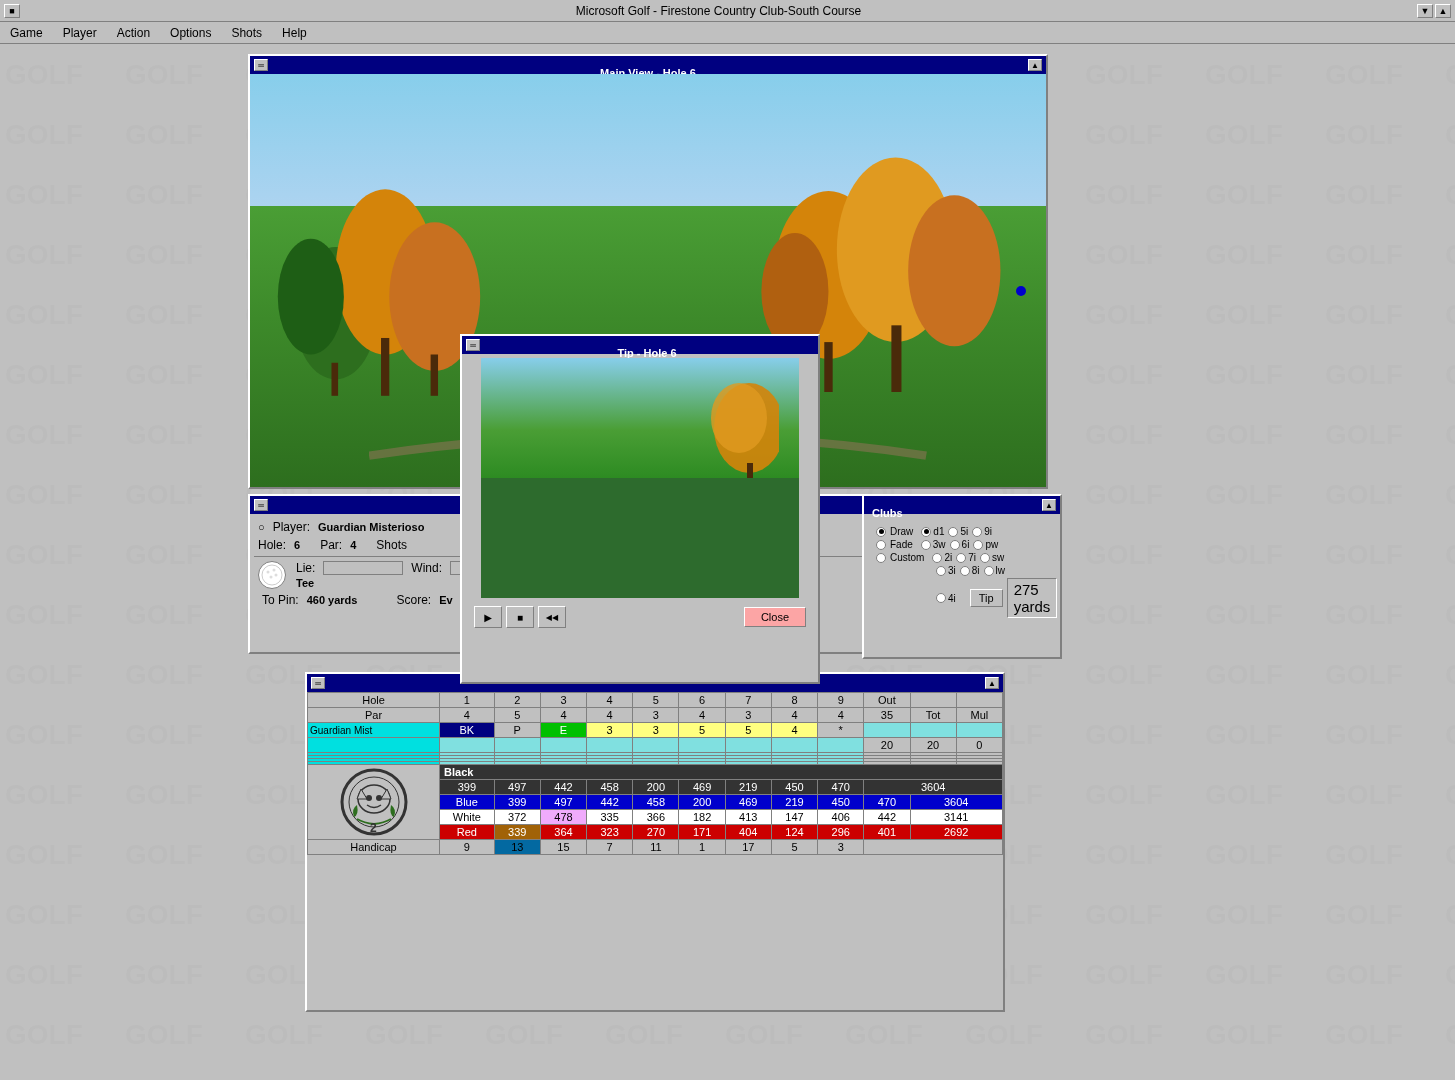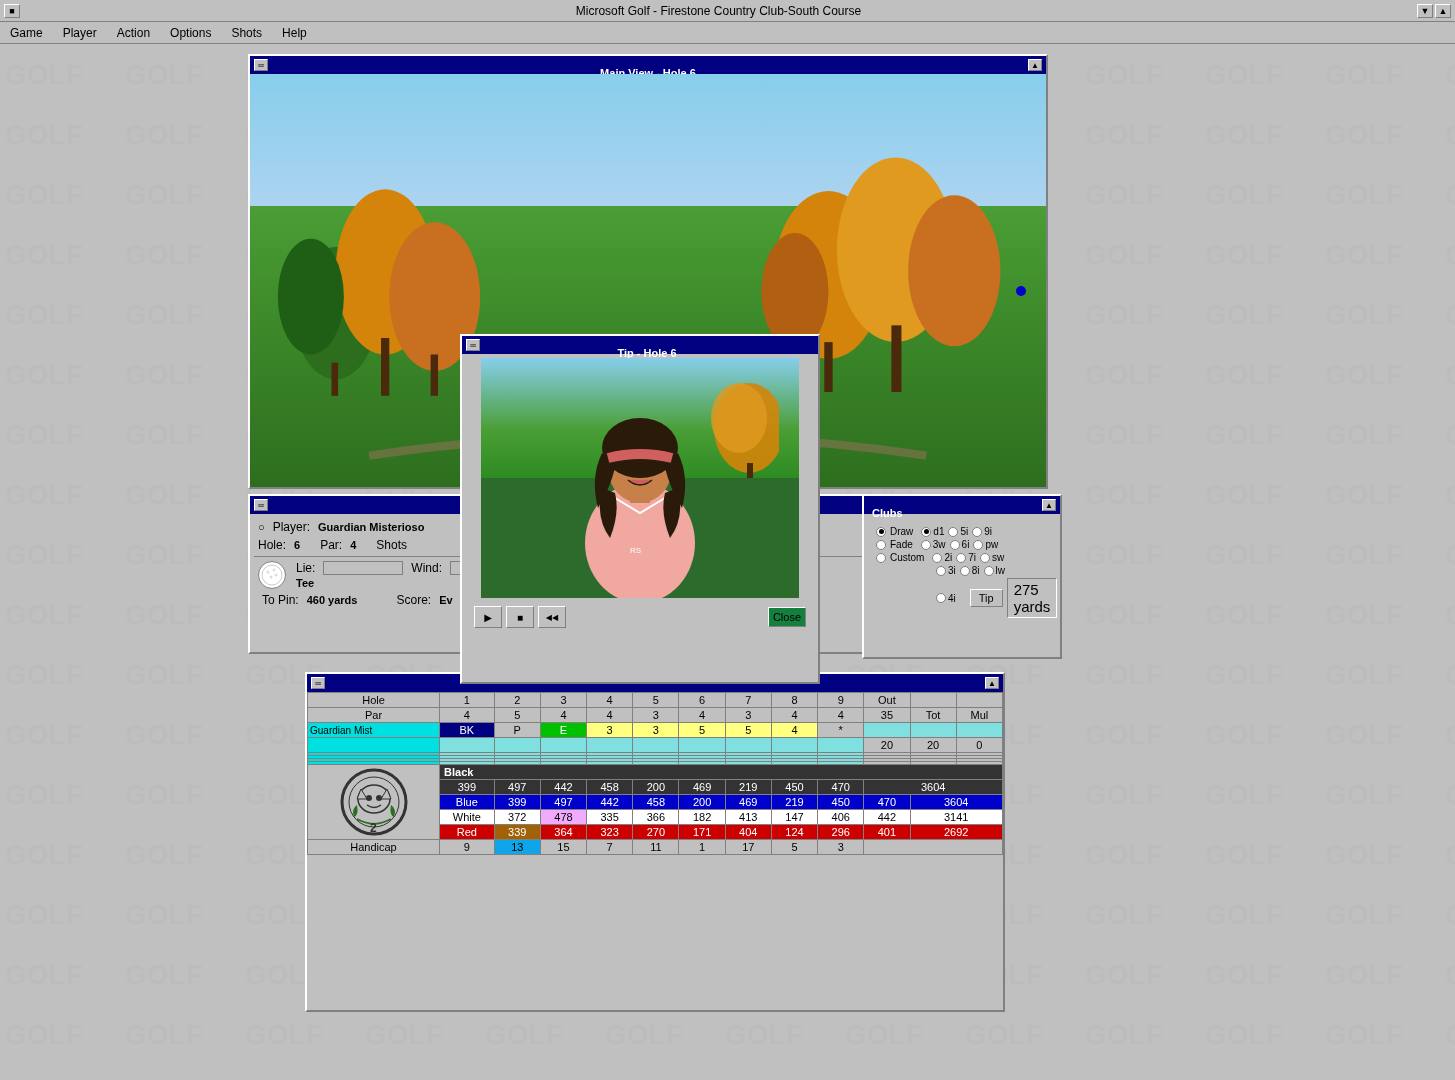--- a/index.html
+++ b/index.html
@@ -323,24 +323,24 @@
       background: #c0c0c0;
       border: 1px solid;
       border-color: #ffffff #808080 #808080 #ffffff;
       display: flex;
       align-items: center;
       justify-content: center;
       cursor: pointer;
       font-size: 10px;
     }
     .close-btn-large {
-      background: #15803d;
+      background: #fca5a5;
       border: 1px solid;
       border-color: #ffffff #808080 #808080 #ffffff;
-      padding: 3px 4px;
+      padding: 3px 16px;
       font-size: 11px;
       cursor: pointer;
     }
     .tip-bg {
       position: absolute;
       top: 0; left: 0; right: 0;
       height: 50%;
       background: linear-gradient(180deg, #87CEEB 0%, #4a9e35 60%, #2d8b22 100%);
     }
 
@@ -793,21 +793,21 @@
             <td style="background:#cc0000;color:white;">171</td>
             <td style="background:#cc0000;color:white;">404</td>
             <td style="background:#cc0000;color:white;">124</td>
             <td style="background:#cc0000;color:white;">296</td>
             <td style="background:#cc0000;color:white;">401</td>
             <td colspan="3" style="background:#cc0000;color:white;">2692</td>
           </tr>
           <tr>
             <td style="background:#c0c0c0;">Handicap</td>
             <td style="background:#c0c0c0;">9</td>
-            <td style="background:#0ea5e9;">13</td>
+            <td style="background:#0369a1;">13</td>
             <td style="background:#c0c0c0;">15</td>
             <td style="background:#c0c0c0;">7</td>
             <td style="background:#c0c0c0;">11</td>
             <td style="background:#c0c0c0;">1</td>
             <td style="background:#c0c0c0;">17</td>
             <td style="background:#c0c0c0;">5</td>
             <td style="background:#c0c0c0;">3</td>
             <td colspan="3" style="background:#c0c0c0;"></td>
           </tr>
         </tbody>
@@ -825,48 +825,20 @@
       <div class="tip-video">
 
         <div class="tip-bg"></div>
 
         <svg style="position:absolute;right:20px;top:20px;z-index:2;" width="80" height="100" viewBox="0 0 80 100">
           <ellipse cx="50" cy="50" rx="35" ry="45" fill="#d4840a" opacity="0.9"></ellipse>
           <ellipse cx="40" cy="40" rx="28" ry="35" fill="#e09a20" opacity="0.8"></ellipse>
           <rect x="48" y="85" width="6" height="15" fill="#4a2a0a"></rect>
         </svg>
 
-        <div style="position:absolute;bottom:0;left:50%;transform:translateX(-50%);width:160px;height:200px;">
-          
-          <svg width="160" height="200" viewBox="0 0 160 200">
-
-            <ellipse cx="80" cy="145" rx="55" ry="60" fill="#f0a8a0"></ellipse>
-
-            <path d="M55,100 L80,115 L105,100" fill="none" stroke="#ffffff" stroke-width="2"></path>
-
-            <rect x="70" y="80" width="20" height="25" fill="#c8804a"></rect>
-
-            <ellipse cx="80" cy="70" rx="32" ry="35" fill="#c8804a"></ellipse>
-
-            <ellipse cx="80" cy="50" rx="38" ry="30" fill="#2a1a0a"></ellipse>
-            <path d="M42,55 Q30,80 38,110 Q50,90 55,70Z" fill="#2a1a0a"></path>
-            <path d="M118,55 Q130,80 122,110 Q110,90 105,70Z" fill="#2a1a0a"></path>
-            <path d="M42,90 Q35,120 50,140 Q60,115 55,95Z" fill="#2a1a0a"></path>
-            <path d="M118,90 Q125,120 110,140 Q100,115 105,95Z" fill="#2a1a0a"></path>
-
-            <path d="M48,60 Q80,52 112,60" stroke="#d06060" stroke-width="10" fill="none"></path>
-
-            <ellipse cx="68" cy="68" rx="5" ry="4" fill="#2a1a0a"></ellipse>
-            <ellipse cx="92" cy="68" rx="5" ry="4" fill="#2a1a0a"></ellipse>
-
-            <path d="M68,82 Q80,92 92,82" stroke="#2a1a0a" stroke-width="1.5" fill="#c86060"></path>
-
-            <text x="70" y="155" font-size="8" fill="#ffffff">RS</text>
-          </svg>
-        </div>
       </div>
 
       <div class="tip-controls">
         <div class="tip-btns">
           <button class="tip-btn">▶</button>
           <button class="tip-btn">■</button>
           <button class="tip-btn" style="font-size:8px;">◀◀</button>
         </div>
         <button class="close-btn-large">Close</button>
       </div>

